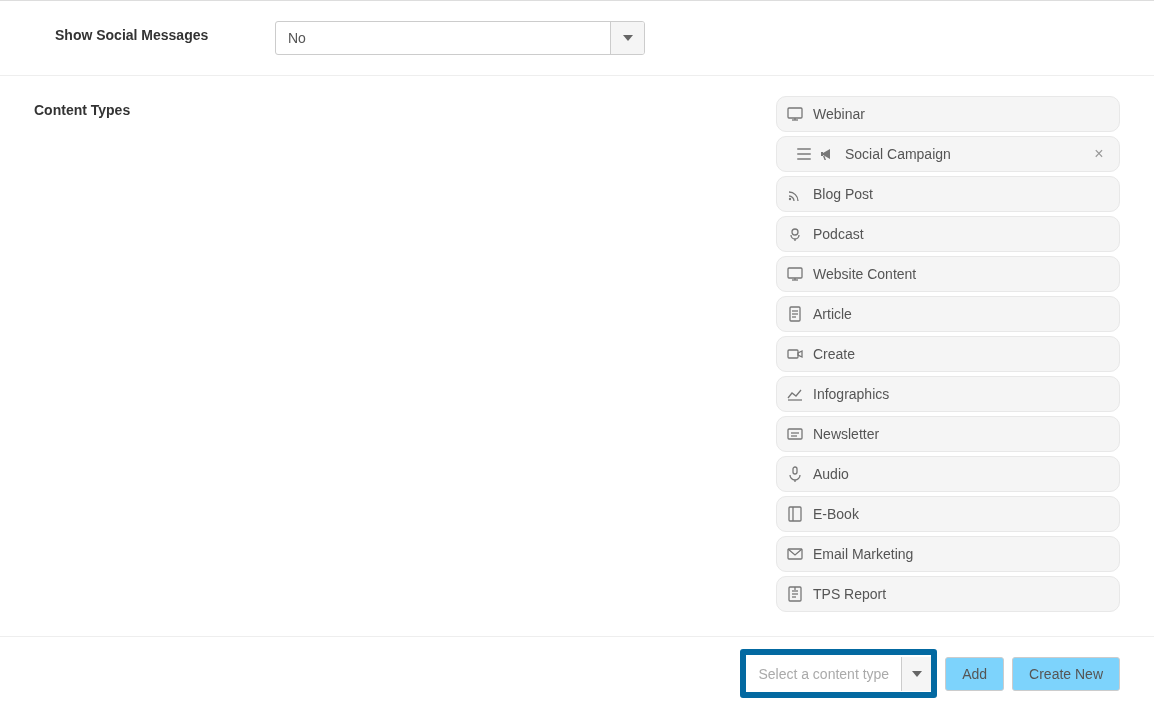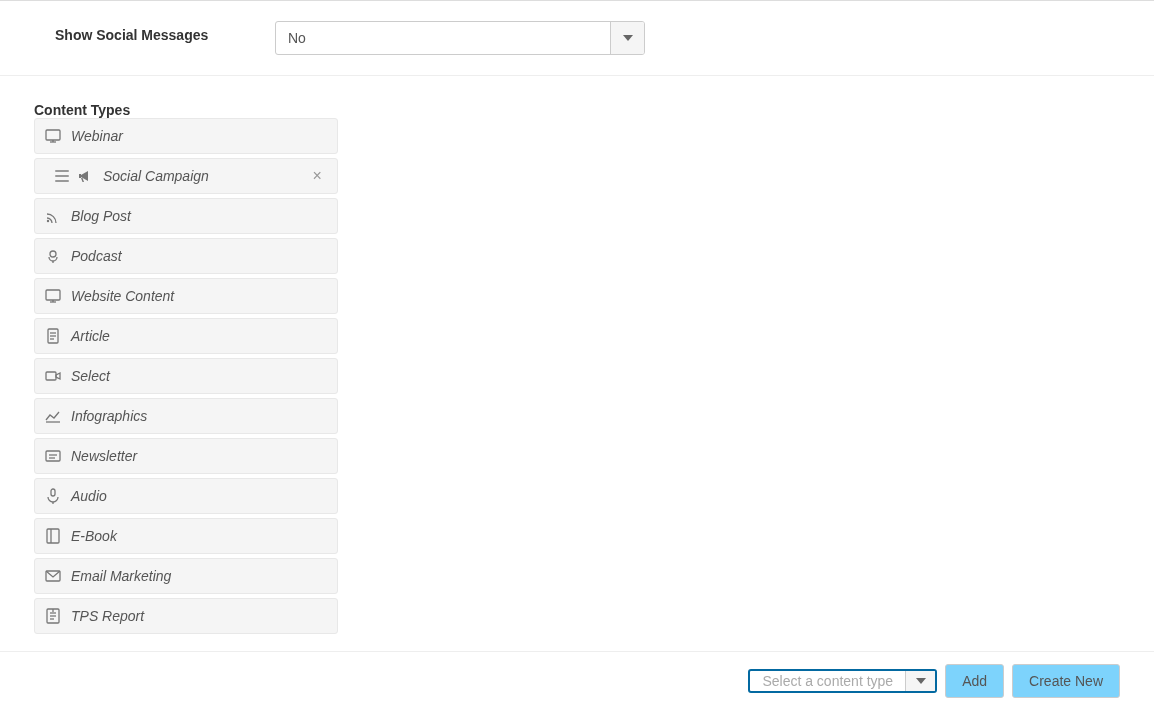--- a/index.html
+++ b/index.html
@@ -68,21 +68,20 @@
     }
     .select-arrow-btn svg {
       width: 10px;
       height: 10px;
       fill: #666;
     }
     .content-types-section {
       display: flex;
       align-items: flex-start;
       padding: 20px 34px;
-      flex-direction: column;
     }
     .content-types-label {
       width: 220px;
       flex-shrink: 0;
       font-size: 14px;
       font-weight: 600;
       color: #333;
       padding-top: 6px;
     }
     .content-types-list {
@@ -90,27 +89,26 @@
       display: flex;
       flex-direction: column;
       gap: 4px;
       align-items: flex-end;
     }
     .content-type-item {
       display: flex;
       align-items: center;
       background: #f5f5f5;
       border: 1px solid #e8e8e8;
-      border-radius: 3px;
-      width: 304px;
+      border-radius: 10px;
+      width: 344px;
       height: 36px;
       padding: 0 10px;
       position: relative;
       cursor: default;
-      font-style: italic;
     }
     .content-type-item.draggable {
       cursor: grab;
       padding-left: 20px;
     }
     .drag-handle {
       margin-right: 8px;
       color: #999;
       font-size: 13px;
       display: flex;
@@ -149,24 +147,24 @@
       border-top: 1px solid #eee;
       position: fixed;
       bottom: 0;
       left: 0;
       width: 1154px;
       background: #fff;
     }
     .add-select-wrapper {
       display: flex;
       align-items: center;
-      border: 2px solid #0369a1;
+      border: 6px solid #0369a1;
       border-radius: 3px;
       background: #fff;
-      height: 24px;
+      height: 49px;
       overflow: hidden;
     }
     .add-select-value {
       padding: 0 12px;
       font-size: 14px;
       color: #aaa;
       line-height: 34px;
       white-space: nowrap;
     }
     .add-select-arrow {
@@ -289,21 +287,21 @@
           </span>
           <span class="item-label">Article</span>
         </div>
         <div class="content-type-item">
           <span class="item-icon">
             <svg class="icon-svg" viewBox="0 0 16 16" fill="none" stroke="#777" stroke-width="1.3" xmlns="http://www.w3.org/2000/svg">
               <rect x="1" y="4" width="10" height="8" rx="1"></rect>
               <path d="M11 7l4-2v6l-4-2V7z"></path>
             </svg>
           </span>
-          <span class="item-label">Select</span>
+          <span class="item-label">Create</span>
         </div>
         <div class="content-type-item">
           <span class="item-icon">
             <svg class="icon-svg" viewBox="0 0 16 16" fill="none" stroke="#777" stroke-width="1.3" xmlns="http://www.w3.org/2000/svg">
               <polyline points="1,12 5,7 9,10 14,4"></polyline>
               <line x1="1" y1="14" x2="15" y2="14"></line>
             </svg>
           </span>
           <span class="item-label">Infographics</span>
         </div>

